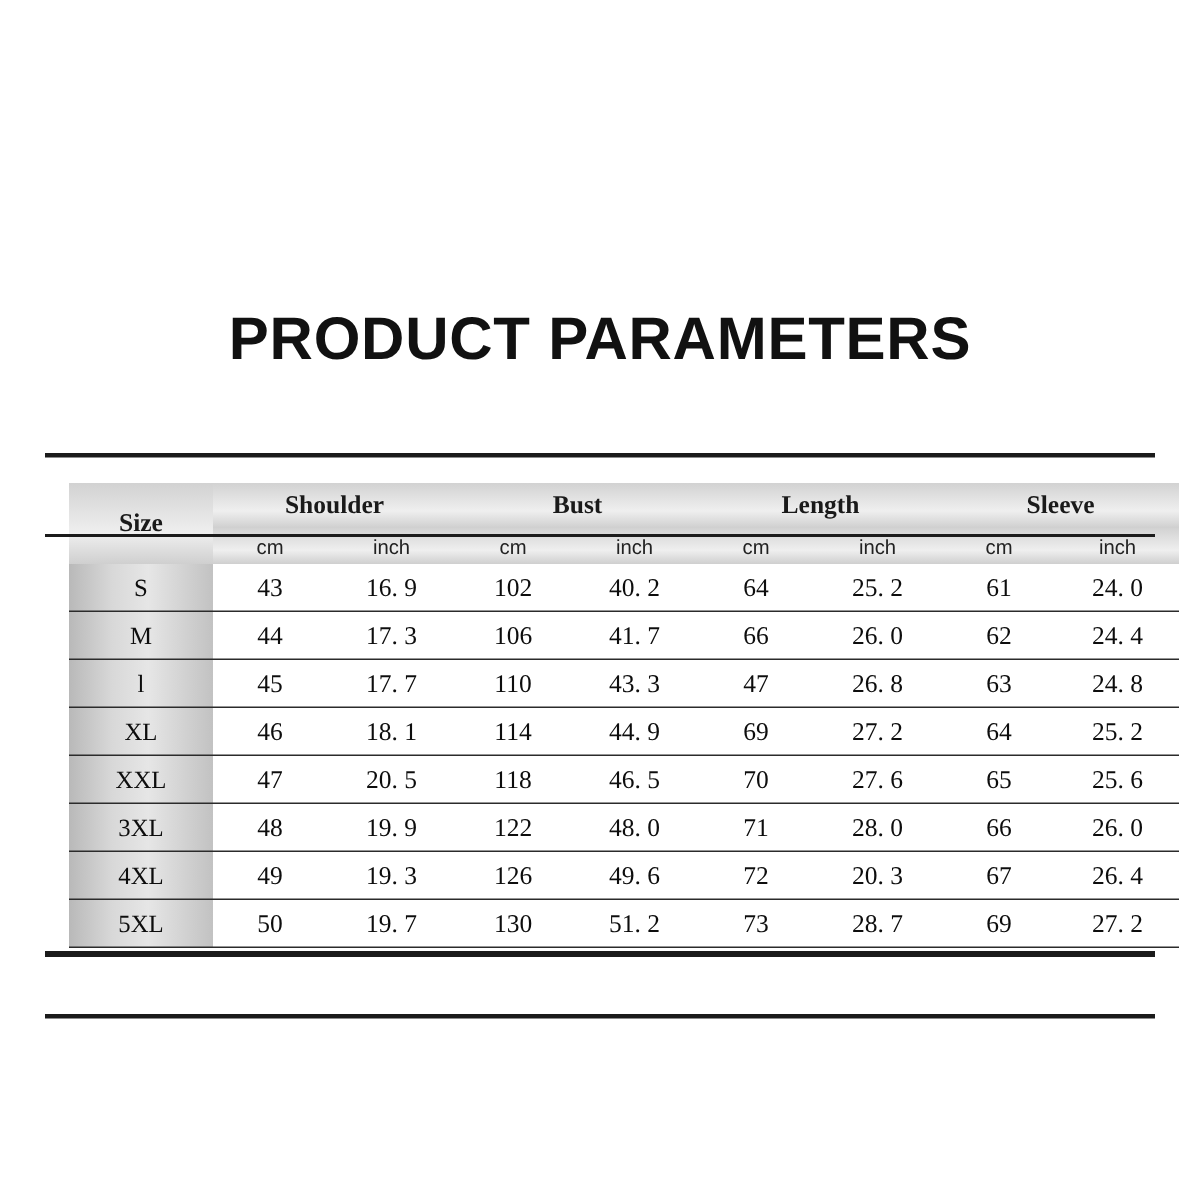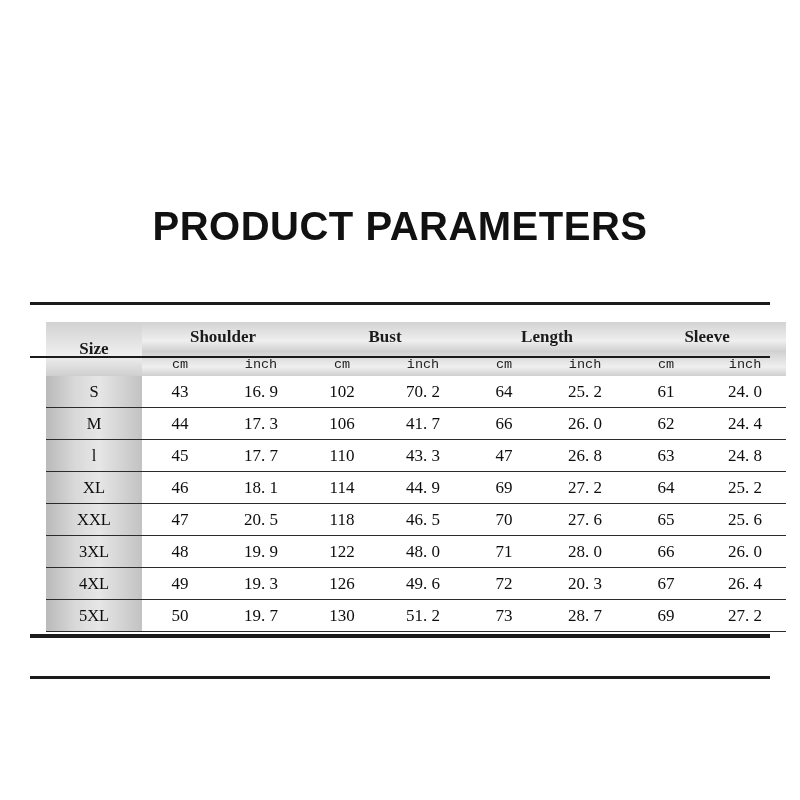--- a/index.html
+++ b/index.html
@@ -67,21 +67,21 @@
     height: 30px;
     font-family: "Liberation Serif", serif;
     font-weight: bold;
     font-size: 17px;
     text-align: center;
     vertical-align: middle;
     color: #1a1a1a;
   }
   .hdr-row-2 td {
     height: 24px;
-    font-family: Liberation Mono, monospace;
+    font-family: Liberation Sans, sans-serif;
     font-size: 13.5px;
     text-align: center;
     vertical-align: middle;
     color: #222222;
   }
   .hdr-bg {
     background: linear-gradient(to bottom, #d2d2d2 0%, #e4e4e4 38%, #efefef 62%, #cfcfcf 100%);
   }
   .size-cell-head {
     background: linear-gradient(to bottom, #d2d2d2 0%, #e4e4e4 38%, #efefef 62%, #cfcfcf 100%);
@@ -178,21 +178,21 @@
           <td class="hdr-bg">inch</td>
           <td class="hdr-bg">cm</td>
           <td class="hdr-bg">inch</td>
         </tr>
 
         <tr class="body-row">
           <td class="size-col">S</td>
           <td class="num">43</td>
           <td class="num">16. 9</td>
           <td class="num">102</td>
-          <td class="num">70. 2</td>
+          <td class="num">40. 2</td>
           <td class="num">64</td>
           <td class="num">25. 2</td>
           <td class="num">61</td>
           <td class="num">24. 0</td>
         </tr>
 
         <tr class="body-row">
           <td class="size-col">M</td>
           <td class="num">44</td>
           <td class="num">17. 3</td>

